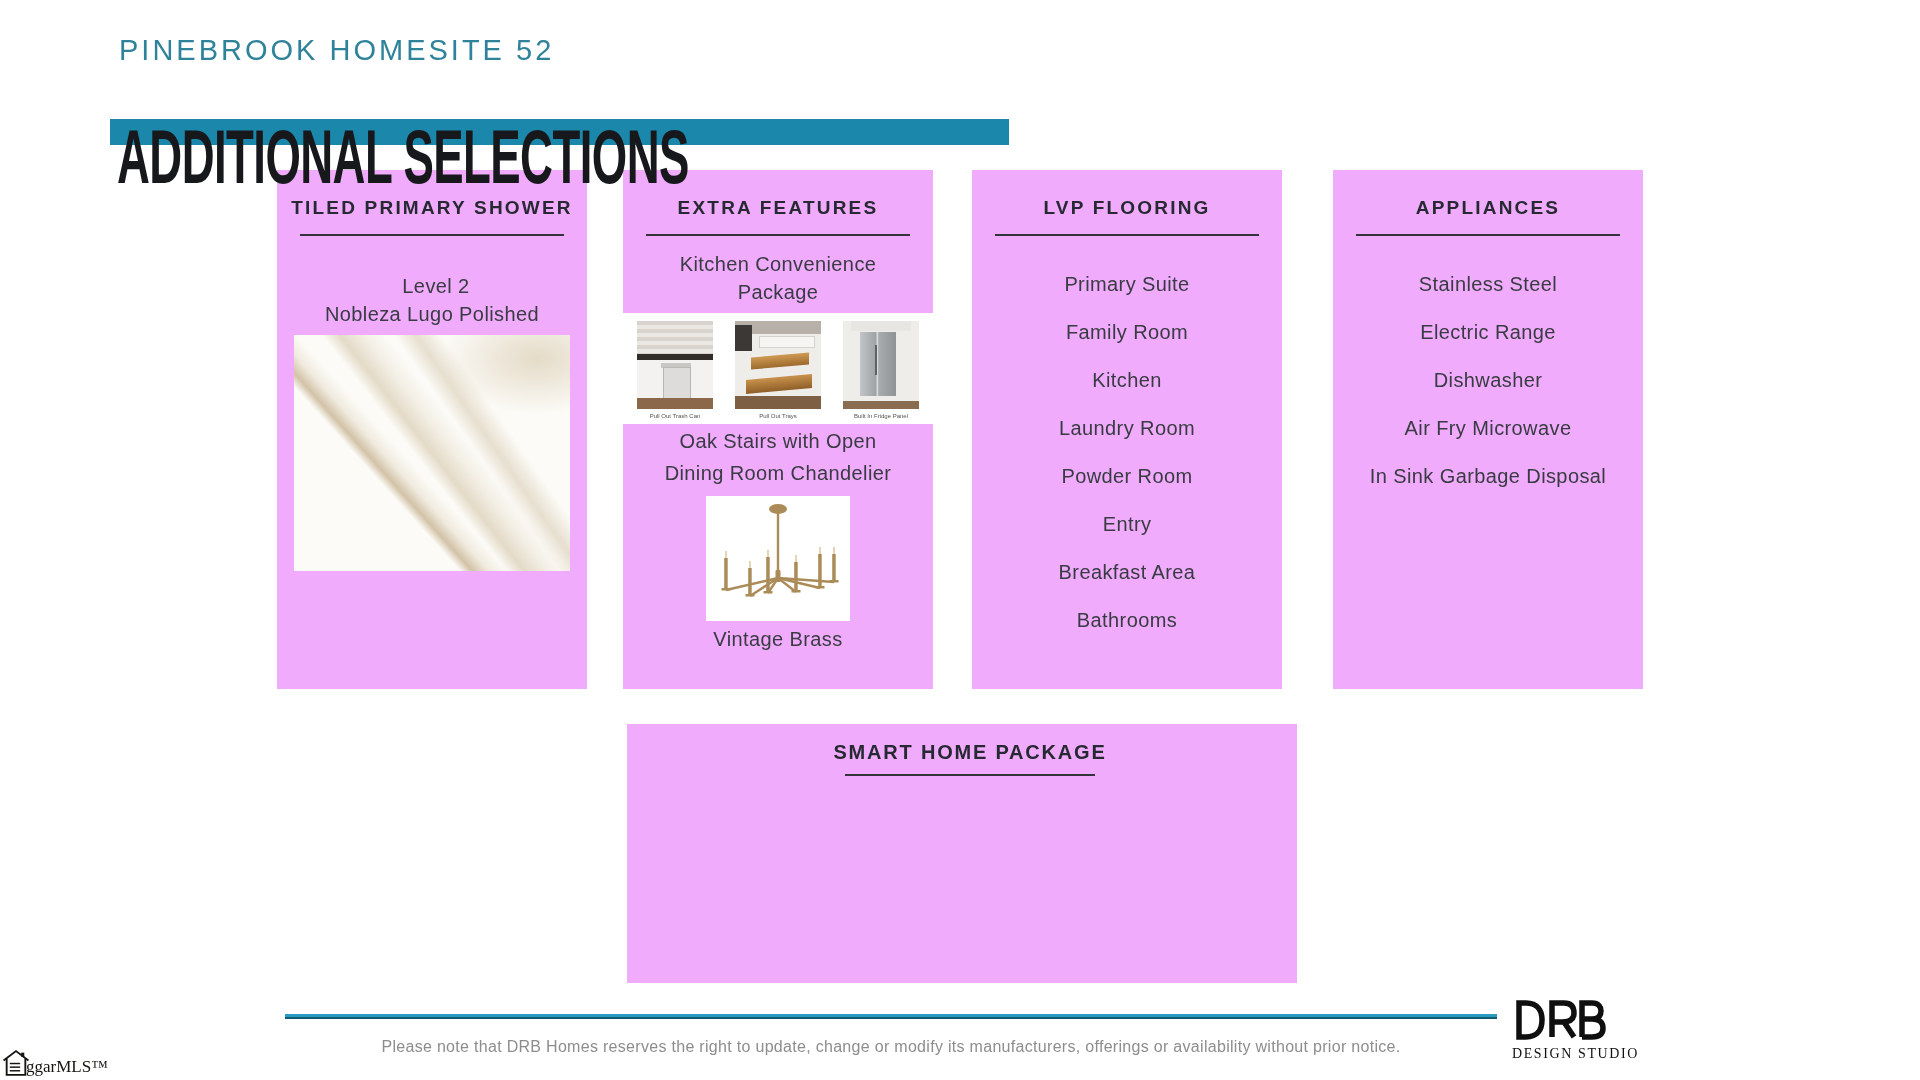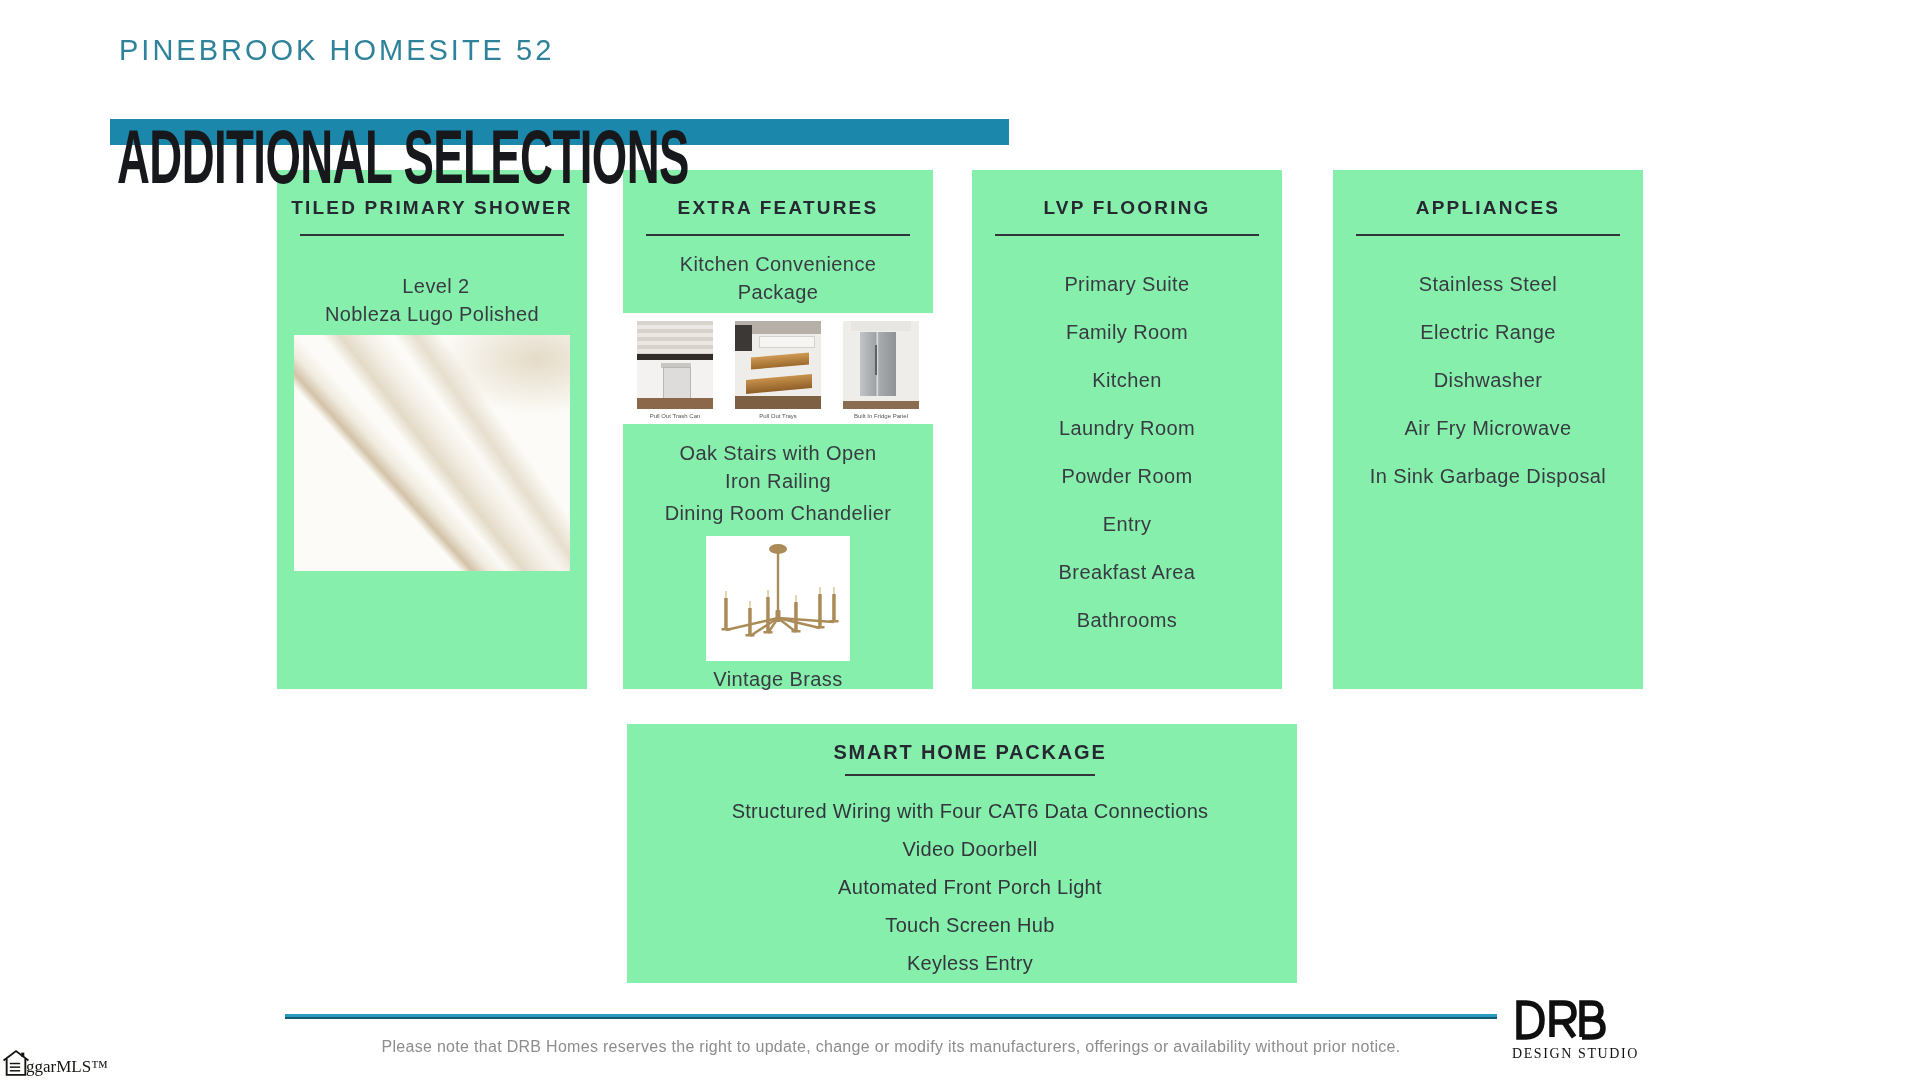--- a/index.html
+++ b/index.html
@@ -15,38 +15,38 @@
   .title-bar{
     position:absolute;left:110px;top:119px;width:899px;height:26px;background:#1a87ab;z-index:1;
   }
   .main-title{
     position:absolute;left:117px;top:68px;z-index:2;font-size:76px;font-weight:700;
     color:#17181c;white-space:nowrap;letter-spacing:-1px;
     transform:scaleX(0.60);transform-origin:left top;line-height:1;
   }
   
   .card{
-    position:absolute;background:#86efac;text-align:center;
+    position:absolute;background:#f0abfc;text-align:center;
   }
   .card-sm{width:310px;height:519px;top:170px;}
   #card-shower{left:277px;}
   #card-extra{left:623px;}
   #card-lvp{left:972px;}
   #card-appliances{left:1324px;margin-left:9px;}
   #card-smart{left:627px;top:724px;width:654px;height:259px;padding-left:16px;}
   .card-title{
     padding-top:27px;font-size:19px;font-weight:700;letter-spacing:2.2px;
     color:#262932;line-height:22px;
   }
   .card-divider{width:264px;margin:15px auto 0;border:0;border-top:2px solid #31343a;}
   #card-smart .card-divider{width:250px;margin-top:11px;}
   .body-line{font-size:20px;line-height:28px;letter-spacing:0.4px;color:#383b42;}
   .mt36{margin-top:36px;padding-left:8px;}
   .mt14{margin-top:14px;}
-  .mt15{margin-top:15px;}
+  .mt15{margin-top:3px;}
   .mt4{margin-top:4px;}
   
   .marble{
     width:276px;height:236px;margin:7px auto 0;
     background:
       radial-gradient(140px 80px at 88% 10%, rgba(209,192,160,0.55), rgba(209,192,160,0) 70%),
       linear-gradient(48deg, rgba(0,0,0,0) 34%, rgba(176,148,102,0.55) 36.5%, rgba(214,198,168,0.30) 40%, rgba(0,0,0,0) 44%),
       linear-gradient(52deg, rgba(0,0,0,0) 46%, rgba(198,178,140,0.45) 50%, rgba(222,210,186,0.30) 55%, rgba(0,0,0,0) 60%),
       linear-gradient(55deg, rgba(0,0,0,0) 60%, rgba(196,176,140,0.38) 65%, rgba(0,0,0,0) 71%),
       #fcfbf7;
@@ -149,21 +149,20 @@
           <div class="layer p3-cabtop"></div>
           <div class="layer p3-fridge"></div>
           <div class="layer p3-handle"></div>
           <div class="layer p3-floor"></div>
         </div>
         <figcaption class="photo-caption">Built In Fridge Panel</figcaption>
       </figure>
     </div>
 
     <div class="body-line mt15">Oak Stairs with Open</div>
-    <div class="body-line">Iron Railing</div>
     <div class="body-line mt4">Dining Room Chandelier</div>
 
     <div class="chandelier-box">
       <svg width="144" height="125" viewBox="0 0 144 125">
         <g stroke="#ab8c58" stroke-width="2.4" fill="none">
           <line x1="72" y1="16" x2="72" y2="82"></line>
           <line x1="72" y1="82" x2="20" y2="94"></line>
           <line x1="72" y1="82" x2="44" y2="100"></line>
           <line x1="72" y1="82" x2="62" y2="97"></line>
           <line x1="72" y1="82" x2="90" y2="96"></line>
@@ -222,27 +221,20 @@
       <li>Electric Range</li>
       <li>Dishwasher</li>
       <li>Air Fry Microwave</li>
       <li>In Sink Garbage Disposal</li>
     </ul>
   </section>
 
   <section class="card" id="card-smart">
     <div class="card-title">SMART HOME PACKAGE</div>
     <hr class="card-divider">
-    <ul class="smart-list">
-      <li>Structured Wiring with Four CAT6 Data Connections</li>
-      <li>Video Doorbell</li>
-      <li>Automated Front Porch Light</li>
-      <li>Touch Screen Hub</li>
-      <li>Keyless Entry</li>
-    </ul>
   </section>
 
   <div class="footer-rule"></div>
   <div class="disclaimer">Please note that DRB Homes reserves the right to update, change or modify its manufacturers, offerings or availability without prior notice.</div>
 
   <div class="drb-logo">
     <svg width="96" height="40" viewBox="0 0 96 40">
       <g fill="none" stroke="#0f0f0f" stroke-width="5.5">
         <path d="M7,37 L7,3 L14,3 C26,3 30,11 30,20 C30,29 26,37 14,37 Z"></path>
         <path d="M40,37 L40,3 L52,3 C60,3 62,8 62,13 C62,19 58,22 50,22 L40,22"></path>

